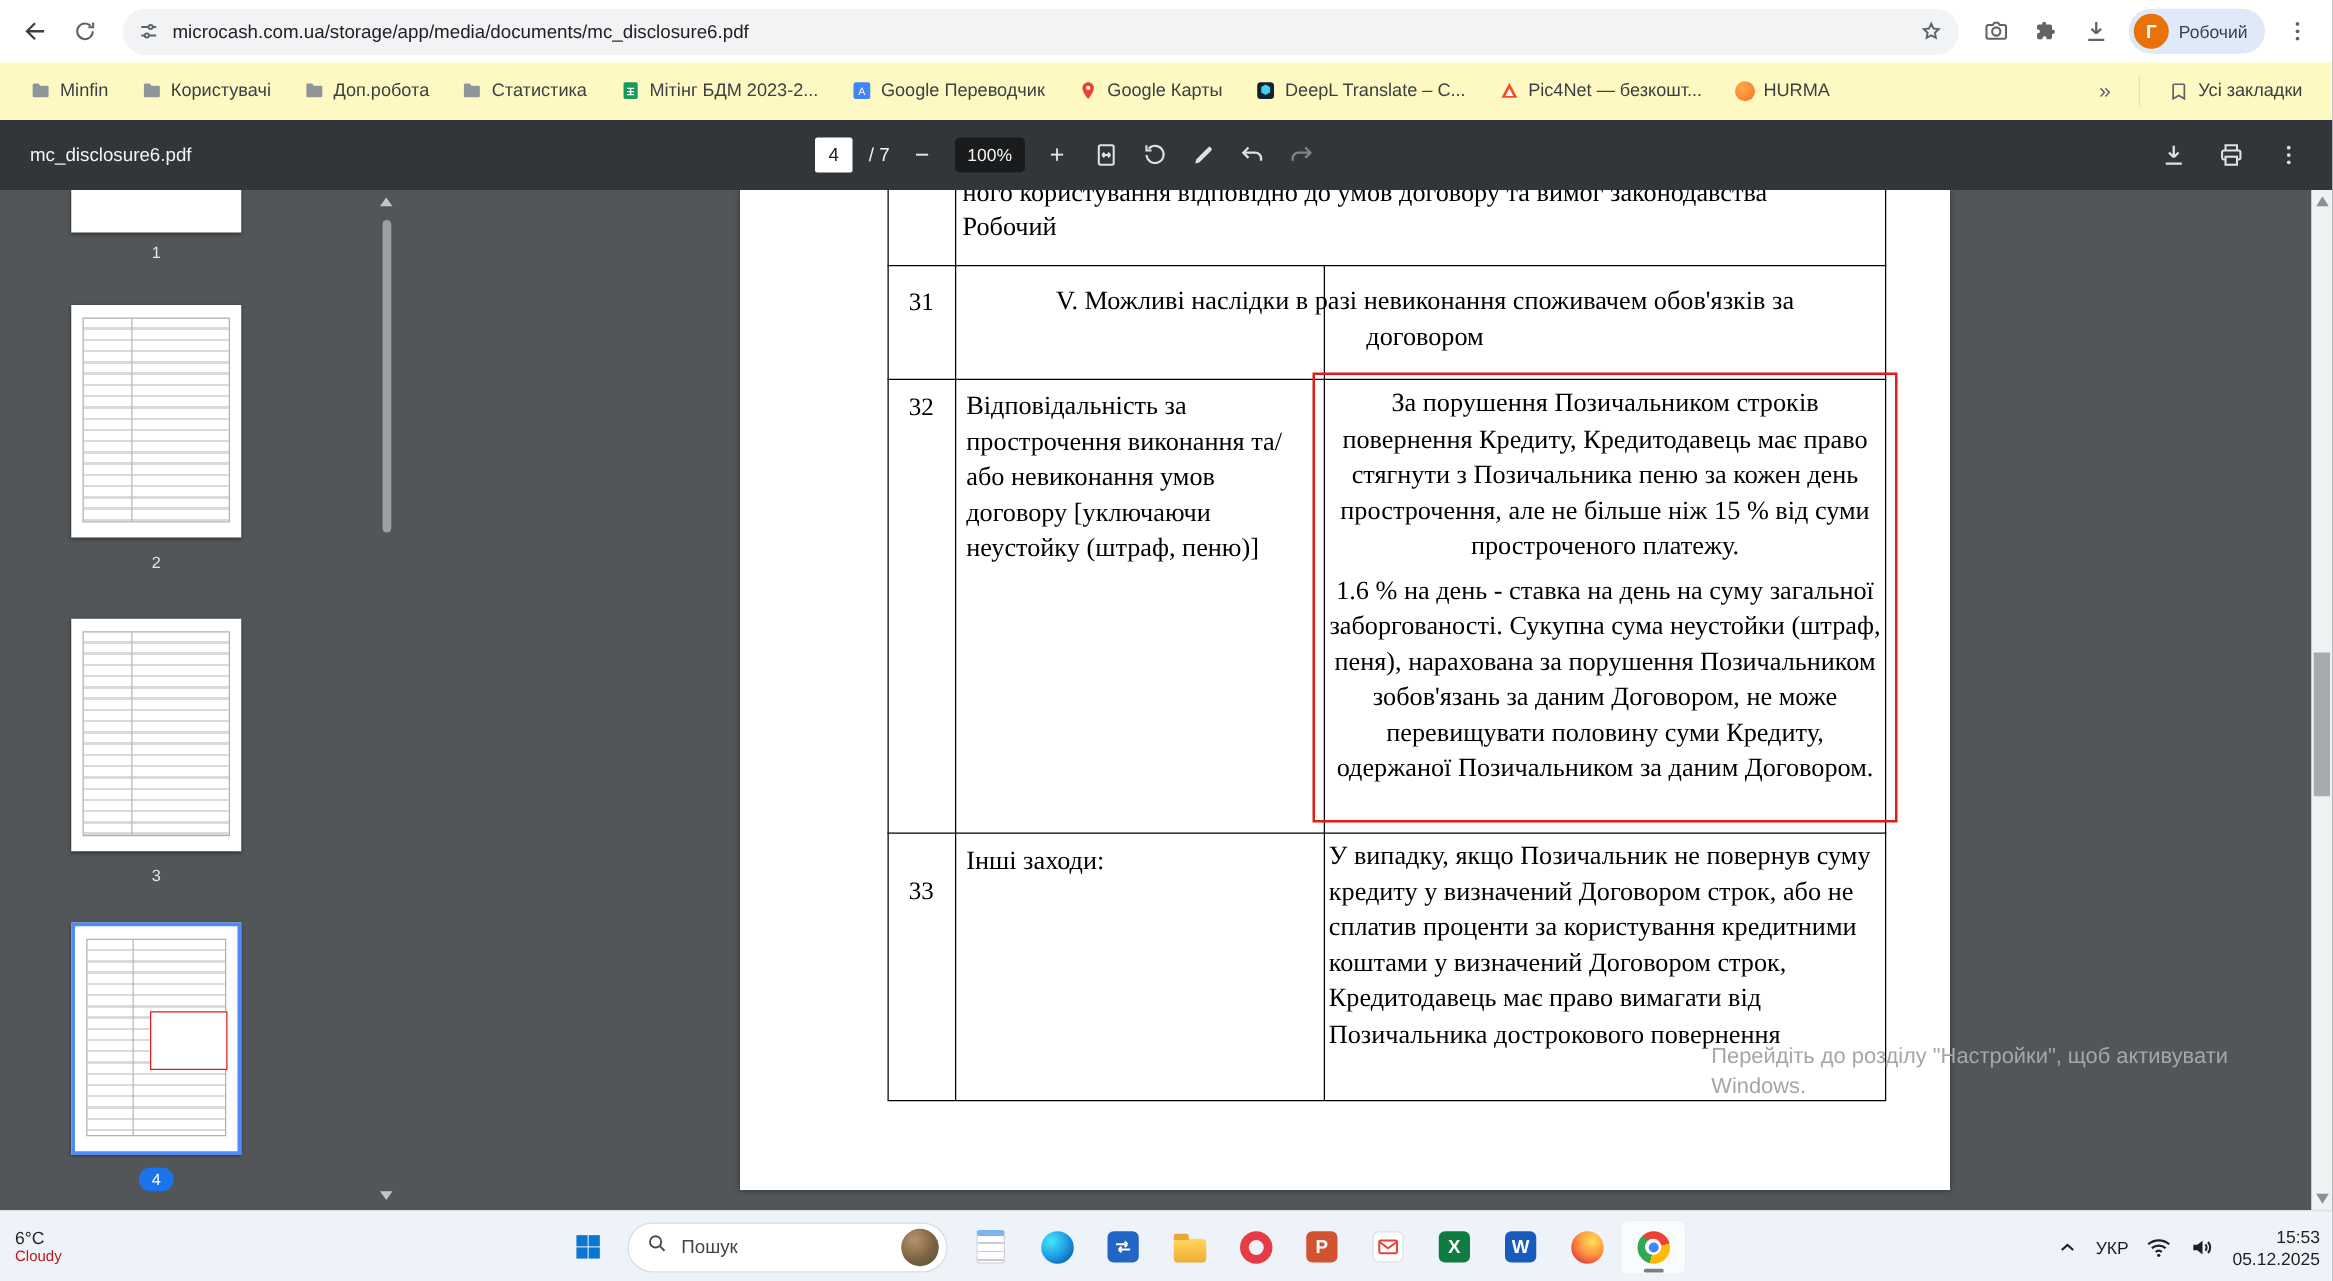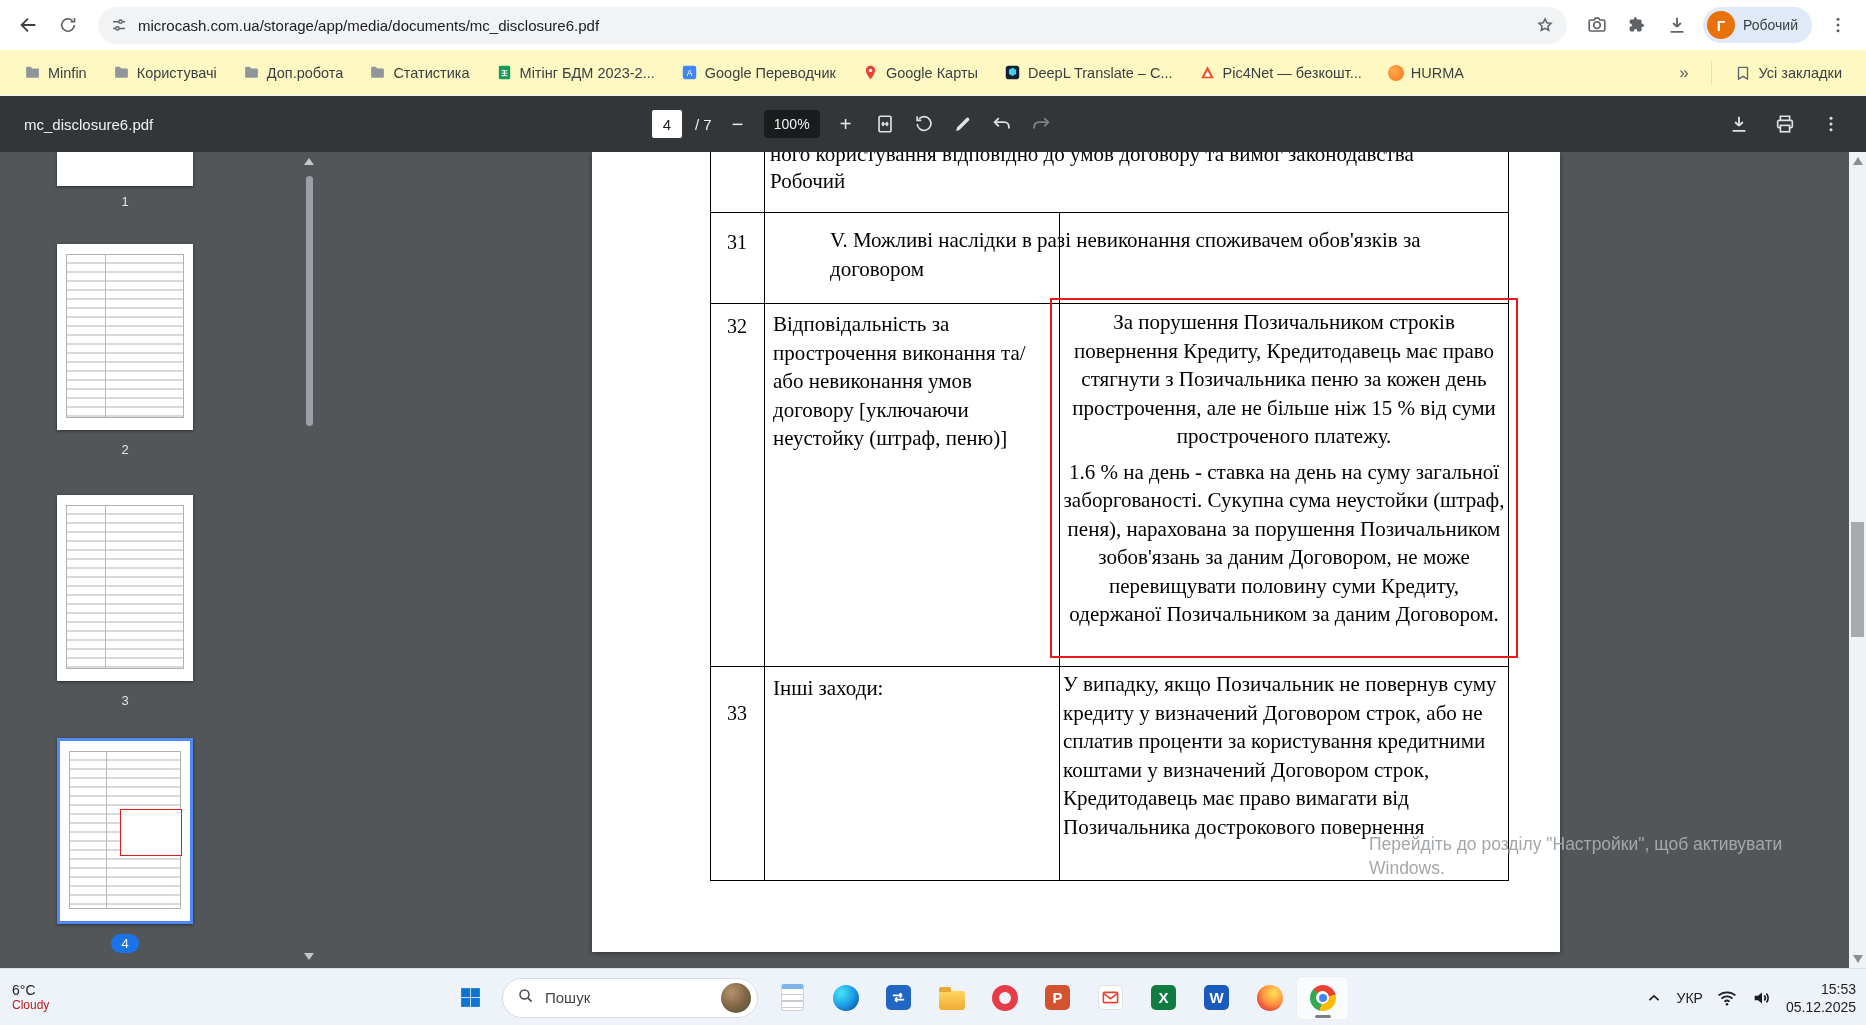--- a/index.html
+++ b/index.html
@@ -75,21 +75,21 @@
   .page { position:absolute; left:592px; top:0; width:968px; height:800px; background:#fff;
           overflow:hidden; font-family:"Liberation Serif", serif; color:#000;
           box-shadow:0 1px 5px rgba(0,0,0,.4); }
   .bl { position:absolute; background:#000; }
   .bl.v { width:1px; } .bl.h { height:1px; }
   .dtxt { position:absolute; font-size:21px; line-height:28.5px; }
   .clipline { left:178px; top:-12px; white-space:nowrap; }
   .ukr { left:178px; top:15px; }
   .num { width:54px; left:118px; text-align:center; font-size:20px; }
   .n31 { top:76px; } .n32 { top:160px; } .n33 { top:547px; }
-  .title31 { left:238px; top:74px; width:620px; text-align:left; }
+  .title31 { left:238px; top:74px; width:620px; text-align:center; }
   .label32 { left:181px; top:158px; width:262px; }
   .value32 { left:471px; top:156px; width:442px;text-align:center; }
   .value32 p { margin:0; }
   .value32 p + p { margin-top:7px; }
   .label33 { left:181px; top:522px; width:262px; }
   .value33 { left:471px; top:518px; width:442px; }
   .redbox { position:absolute; left:458px; top:146px; width:468px; height:360px;
             border:2px solid #e31b1b; z-index:5; }
 
   .watermark { position:absolute; left:1369px; top:680px; z-index:6; color:#9b9ea1; }

